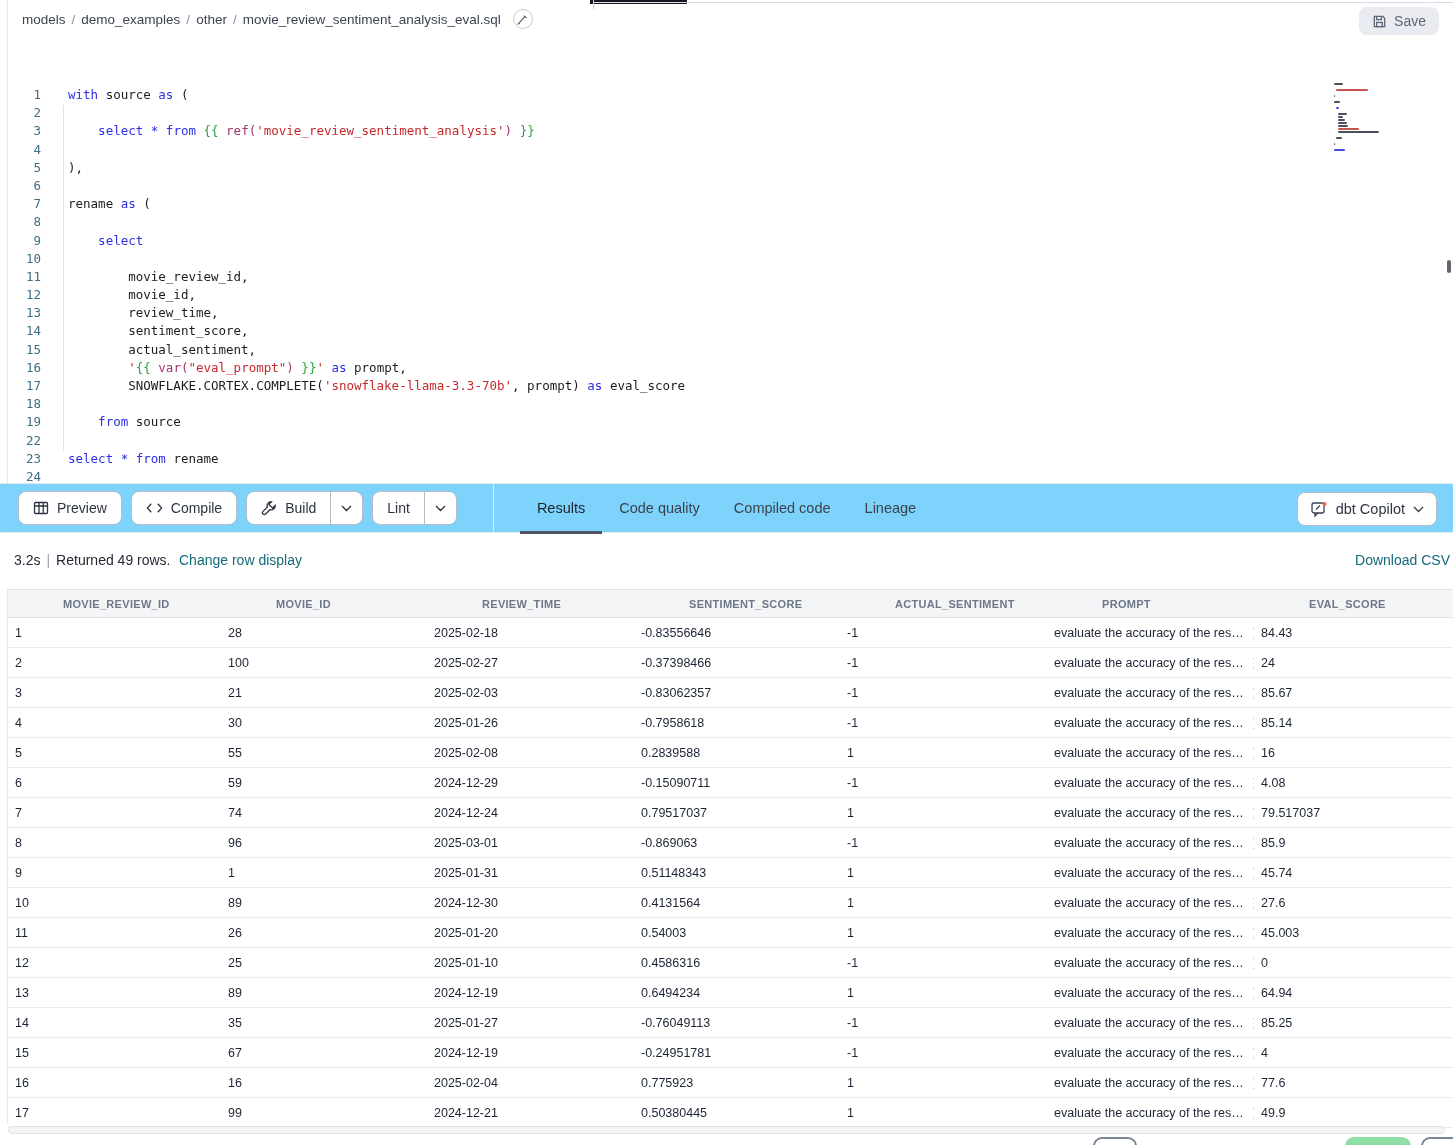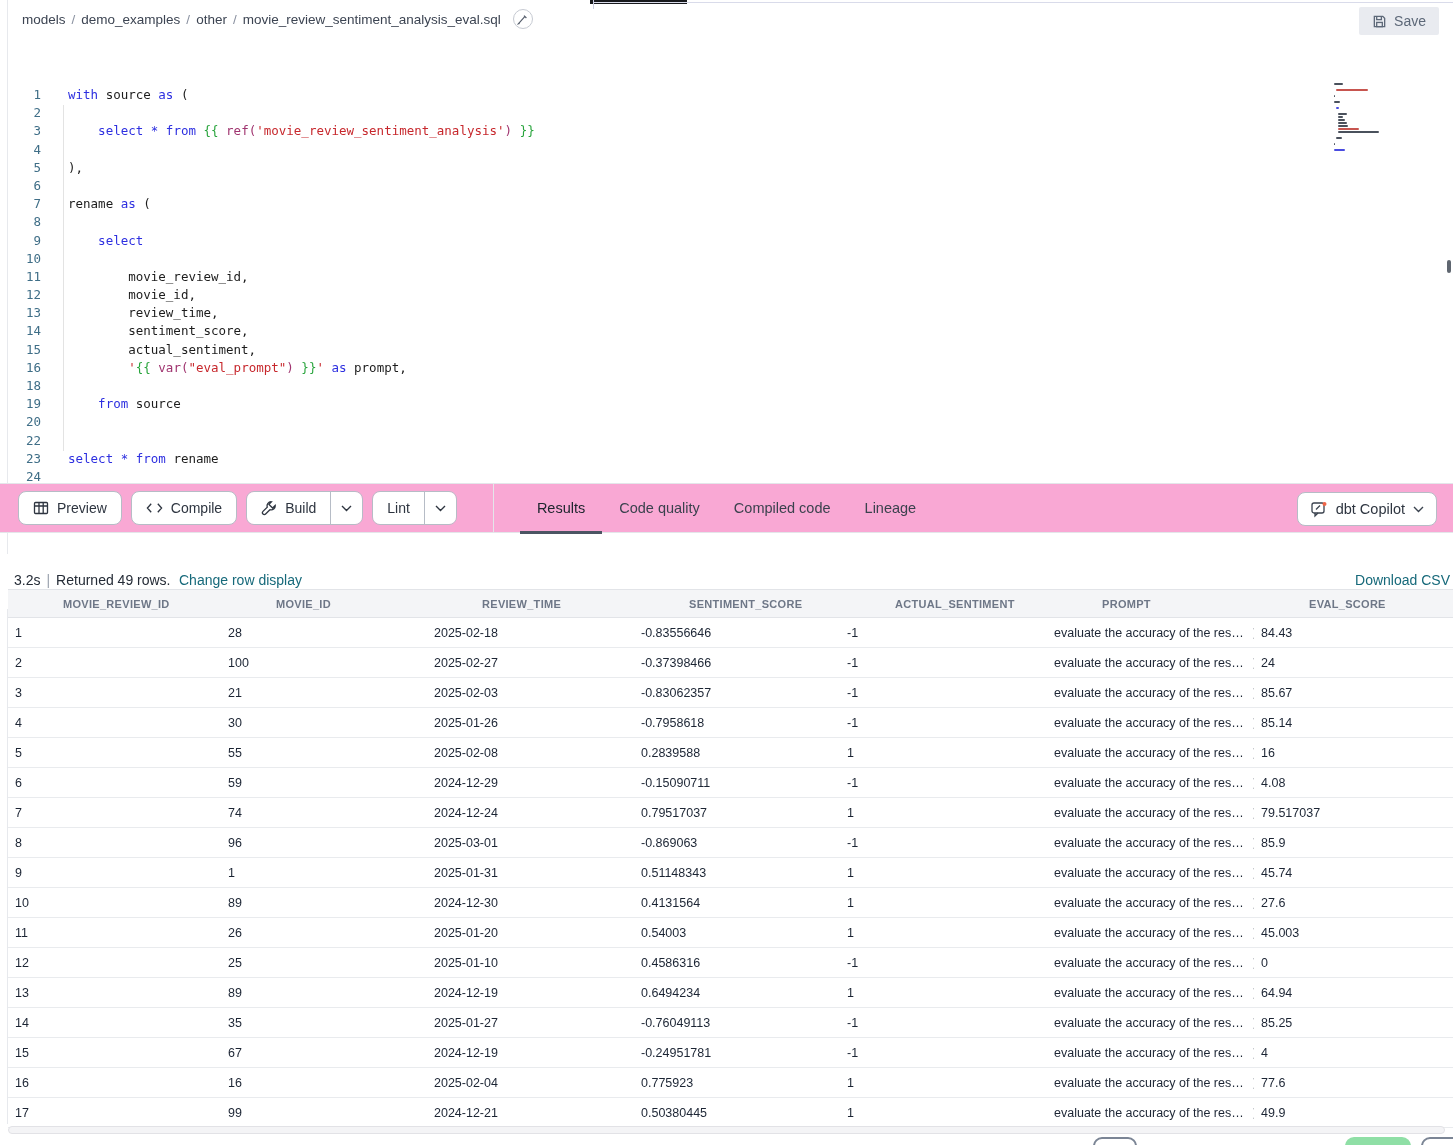--- a/index.html
+++ b/index.html
@@ -11,60 +11,60 @@
   
   #topbar { left:0; top:0; width:1453px; height:36px; background:#fff; }
   #pane-edge { left:7px; top:0; width:1px; height:1124px; background:#e7e9ed; }
   #top-dark-strip { left:590px; top:0; width:97px; height:4px; background:#17191c; }
   #top-hairline { left:594px; top:2px; width:859px; height:1px; background:#d9dbea; }
   #top-tick { left:593px; top:0; width:1px; height:9px; background:#c9cce0; }
   #breadcrumb { left:22px; top:9px; font-size:13.5px; color:#3c4452; display:flex; align-items:center; gap:6px; }
   #breadcrumb .crumb { cursor:default; }
   #breadcrumb .sep { color:#8a91a0; }
   .fstate-icon { width:20px; height:20px; border-radius:50%; border:1px solid #c6cad2; display:inline-flex; align-items:center; justify-content:center; margin-left:6px; }
-  #save-btn { right:14px; top:7px; height:28px; background:#e9ebf0; border:none; border-radius:2px;
+  #save-btn { right:14px; top:7px; height:28px; background:#e9ebf0; border:none; border-radius:8px;
     color:#5d6878; font-size:14px; display:flex; align-items:center; gap:7px; padding:12px 13px; font-family:inherit; }
 
   
   #editor { left:8px; top:36px; width:1445px; height:447px; background:#fff;
     font-family:"DejaVu Sans Mono","Liberation Mono",monospace; font-size:12.5px; line-height:18.2px;
     padding-top:6px; overflow:hidden;margin-top:44px; }
   .cm-line { position:relative; height:18.2px; white-space:pre; }
   .cm-line .gut { display:inline-block; width:40px; text-align:right; padding-right:7px; color:#3f6e87; }
   .cm-line .code { display:inline-block; padding-left:20px; position:relative; z-index:2; }
   .cm-line.active::before { content:""; position:absolute; left:44px; top:-1px; width:1272px; height:18.2px;
     background:#eef1f5; border-top:1px solid #d7dbe1; border-bottom:1px solid #d7dbe1; z-index:1; }
   .tk-kw { color:var(--c-kw); } .tk-pl { color:var(--c-pl); } .tk-str { color:var(--c-str); }
   .tk-jj { color:var(--c-jj); } .tk-fn { color:var(--c-fn); }
   #indent-guide { left:55px; top:25px; width:1px; height:346px; background:#e3e3e3; }
   #minimap { left:1326px; top:3px; width:112px; height:58px; }
   .mm-line { height:2px; margin-bottom:1px; border-radius:1px; }
   #ed-vscroll { left:1439px; top:180px; width:4px; height:13px; background:#5f6670; border-radius:2px; }
 
   
-  #toolbar { left:0; top:483px; width:1453px; height:50px; background:#f9a8d4;
+  #toolbar { left:0; top:483px; width:1453px; height:50px; background:#7dd3fc;
     border-top:1px solid #e4e6ea; border-bottom:1px solid #e4e6ea; display:flex; align-items:center;gap:24px; }
   .tb-btn { height:34px; background:#fff; border:1px solid #b6bcc6; border-radius:8px; color:#2e3540;
     font-size:14px; font-family:inherit; display:flex; align-items:center; gap:8px; padding:0 14px; }
   .tb-split { display:flex; height:34px; border:1px solid #b6bcc6; border-radius:8px; overflow:hidden; }
   .tb-split .main { border:none; border-radius:0; height:100%; }
   .tb-split .chev { width:32px; height:100%; border:none; border-left:1px solid #b6bcc6; background:#fff;
     display:flex; align-items:center; justify-content:center; }
   #toolbar-left { display:flex; gap:9px; margin-left:18px; align-items:center; }
   #tb-divider { width:1px; height:50px; background:#e4e6ea; margin-left:12px; }
   #tabs { display:flex; height:50px; margin-left:2px; }
   .tab { height:50px; display:flex; align-items:center; padding:0 17px; font-size:14.5px; color:#3b424e;
     position:relative; background:none; border:none; font-family:inherit; }
   .tab.active { color:#20262f; }
   .tab.active::after { content:""; position:absolute; left:0; right:0; bottom:-1px; height:3px; background:#4b5563; }
   #copilot-btn { position:absolute; right:16px; top:8px; height:34px; border:1px solid #b6bcc6; border-radius:8px;
     background:#fff; font-size:14.5px; color:#2e3540; display:flex; align-items:center; gap:8px; padding:0 12px; font-family:inherit; }
 
   
-  #statusrow { left:0; top:554px; width:1453px; height:55px; background:#fff; }
+  #statusrow { left:0; top:534px; width:1453px; height:55px; background:#fff; }
   #status-text { left:14px; top:18px; font-size:14px; color:#242b36; }
   #status-text .pipe { color:#9aa1ad; margin:0 6px; }
   .teal-link { color:var(--c-teal); font-size:14px; background:none; border:none; font-family:inherit; cursor:pointer; }
   #change-row { left:179px; top:18px; }
   #download-csv { right:3px; top:18px; }
 
   
   #results-table { left:8px; top:589px; width:1445px; }
   .tr { display:grid; grid-template-columns:213px 206px 207px 206px 207px 207px 1fr; align-items:center; }
   #thead { height:29px; background:#f4f5f7; border-top:1px solid #e2e4e8; border-bottom:1px solid #e2e4e8; }
@@ -131,23 +131,23 @@
         <div class="cm-line"><span class="gut">7</span><span class="code"><span class="tk-pl">rename </span><span class="tk-kw">as</span><span class="tk-pl"> (</span></span></div>
         <div class="cm-line"><span class="gut">8</span><span class="code"></span></div>
         <div class="cm-line"><span class="gut">9</span><span class="code"><span class="tk-pl">    </span><span class="tk-kw">select</span></span></div>
         <div class="cm-line"><span class="gut">10</span><span class="code"></span></div>
         <div class="cm-line"><span class="gut">11</span><span class="code"><span class="tk-pl">        movie_review_id,</span></span></div>
         <div class="cm-line"><span class="gut">12</span><span class="code"><span class="tk-pl">        movie_id,</span></span></div>
         <div class="cm-line"><span class="gut">13</span><span class="code"><span class="tk-pl">        review_time,</span></span></div>
         <div class="cm-line"><span class="gut">14</span><span class="code"><span class="tk-pl">        sentiment_score,</span></span></div>
         <div class="cm-line"><span class="gut">15</span><span class="code"><span class="tk-pl">        actual_sentiment,</span></span></div>
         <div class="cm-line"><span class="gut">16</span><span class="code"><span class="tk-pl">        </span><span class="tk-str">'</span><span class="tk-jj">{{</span><span class="tk-pl"> </span><span class="tk-fn">var(</span><span class="tk-str">"eval_prompt"</span><span class="tk-fn">)</span><span class="tk-pl"> </span><span class="tk-jj">}}</span><span class="tk-str">'</span><span class="tk-pl"> </span><span class="tk-kw">as</span><span class="tk-pl"> prompt,</span></span></div>
+        <div class="cm-line"><span class="gut">17</span><span class="code"><span class="tk-pl">        SNOWFLAKE.CORTEX.COMPLETE(</span><span class="tk-str">'snowflake-llama-3.3-70b'</span><span class="tk-pl">, prompt) </span><span class="tk-kw">as</span><span class="tk-pl"> eval_score</span></span></div>
         <div class="cm-line"><span class="gut">18</span><span class="code"></span></div>
         <div class="cm-line"><span class="gut">19</span><span class="code"><span class="tk-pl">    </span><span class="tk-kw">from</span><span class="tk-pl"> source</span></span></div>
-        <div class="cm-line"><span class="gut">20</span><span class="code"></span></div>
         <div class="cm-line"><span class="gut">22</span><span class="code"></span></div>
         <div class="cm-line"><span class="gut">23</span><span class="code"><span class="tk-kw">select</span><span class="tk-pl"> </span><span class="tk-kw">*</span><span class="tk-pl"> </span><span class="tk-kw">from</span><span class="tk-pl"> rename</span></span></div>
         <div class="cm-line"><span class="gut">24</span><span class="code"></span></div>
         <div class="cm-line"><span class="gut">25</span><span class="code"></span></div>
       </div>
     <div id="minimap" class="abs">
         <div class="mm-line" style="margin-left: 0px; width: 8.8px; background: rgb(74, 81, 92);"></div>
         <div class="mm-line" style="margin-left: 0px; width: 0px; background: transparent;"></div>
         <div class="mm-line" style="margin-left: 2.2px; width: 31.9px; background: rgb(199, 85, 79);"></div>
         <div class="mm-line" style="margin-left: 0px; width: 0px; background: transparent;"></div>

